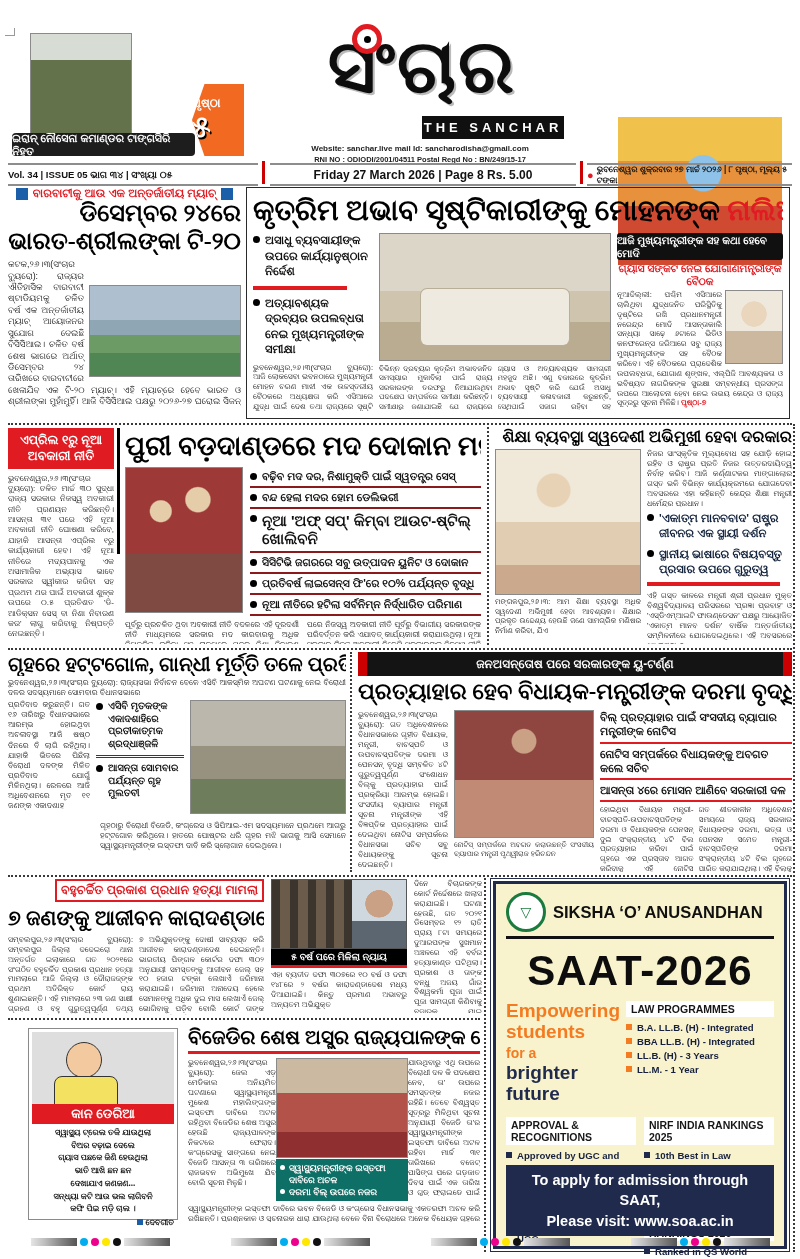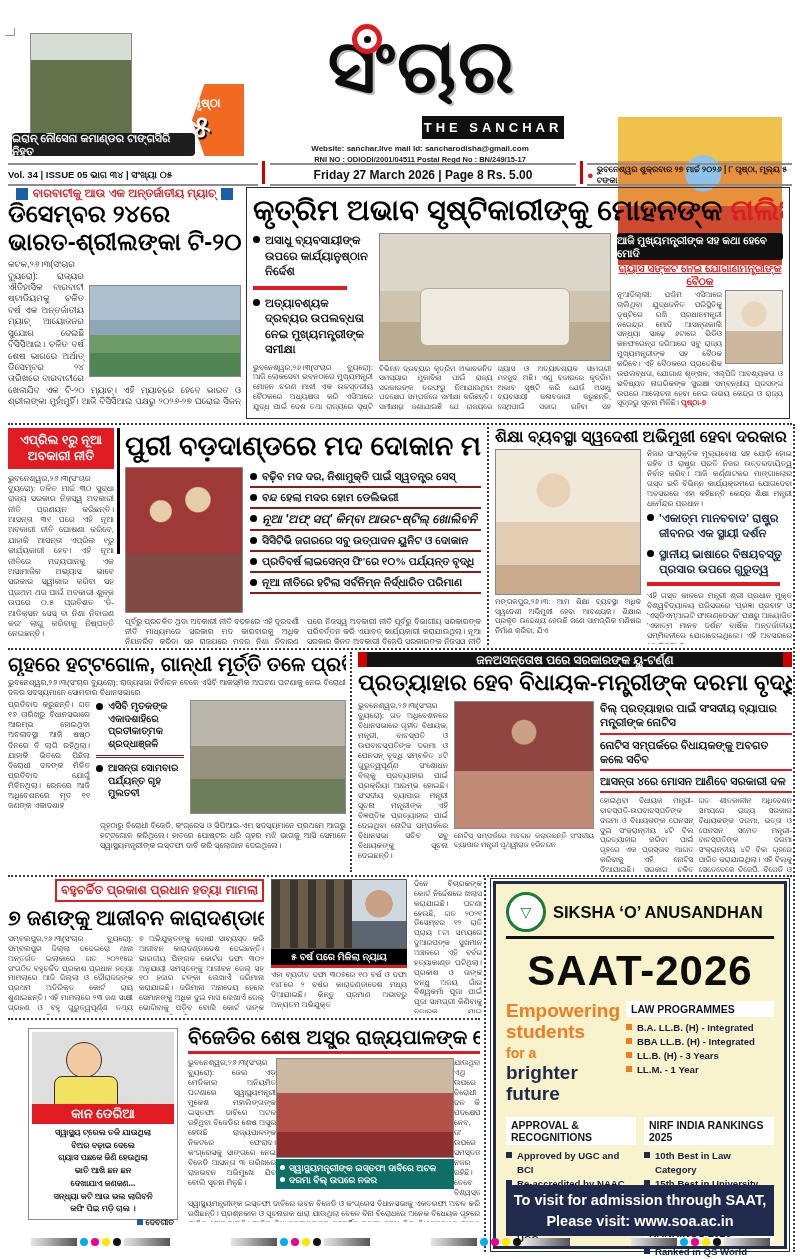--- a/index.html
+++ b/index.html
@@ -5,21 +5,21 @@
   html,body{margin:0;padding:0;background:#e8e8e8;}
   .page{position:relative;width:800px;height:1259px;background:#fff;margin:0 auto;
         font-family:"Liberation Sans","DejaVu Sans",sans-serif;color:#111;overflow:hidden;}
   .abs{position:absolute;}
   .ph{position:relative;border:1px solid #8a8a8a;overflow:hidden;}
   .jump{color:#e11b22;font-weight:bold;white-space:nowrap;}
   .small{font-size:8px;line-height:1.3;text-align:justify;color:#1c1c1c;overflow:hidden;}
   .dot{width:7px;height:7px;border-radius:50%;background:#000;display:inline-block;flex:0 0 auto;margin-top:3px;}
   .dotted-h{position:absolute;border-top:2px dotted #3a3a3a;height:0;}
   .dotted-v{position:absolute;border-left:2px dotted #3a3a3a;width:0;}
-  .headline{font-weight:900;color:#000;text-align:left;overflow:hidden;}
+  .headline{font-weight:900;color:#000;text-align:right;overflow:hidden;font-family:Liberation Serif, serif;}
   
   .cap-bar{background:#1d1d1d;color:#fff;border-radius:4px;font-weight:bold;font-size:11px;
            display:flex;align-items:center;justify-content:center;overflow:hidden;}
   .page-tab{background:#f26a21;clip-path:polygon(24% 0,100% 0,100% 100%,24% 100%,0 50%);
             display:flex;flex-direction:column;align-items:flex-start;justify-content:center;color:#fff;}
   .logo-text{font-weight:900;color:#0d0d0d;letter-spacing:2px;line-height:1;text-shadow:2px 2px 0 #bbb;}
   .sanchar-bar{background:#101010;color:#fff;font-weight:bold;letter-spacing:4px;
                display:flex;align-items:center;justify-content:center;}
   .ring{position:absolute;border:5px solid #e11b22;border-radius:50%;background:#fff;}
   .ring i{position:absolute;left:50%;top:50%;width:7px;height:7px;margin:-3.5px;background:#000;border-radius:50%;}
@@ -145,21 +145,21 @@
         <div class="ph p-meeting" style="height:126px;">
             <div class="tbl"></div>
           </div>
         <div style="display:flex;gap:5px;margin-top:3px;">
           <div class="small" style="flex:1;font-size:7.3px;height:46px;">ବିଭିନ୍ନ ଦ୍ରବ୍ୟର କୃତ୍ରିମ ଅଭାବଜନିତ ସମସ୍ୟାର ମୁକାବିଲା ପାଇଁ ରାଜ୍ୟ ସରକାରଙ୍କ ତରଫରୁ ନିଆଯାଉଥିବା ପଦକ୍ଷେପ ସମ୍ପର୍କରେ ସମୀକ୍ଷା କରିଛନ୍ତି। ସମୀକ୍ଷାରୁ ଜଣାଯାଇଛି ଯେ ରାଜ୍ୟରେ ଆବଶ୍ୟକତା ଅନୁଯାୟୀ ପେଟ୍ରୋଲିୟମ,</div>
           <div class="small" style="flex:1;font-size:7.3px;height:46px;">ଗ୍ୟାସ ଓ ଅତ୍ୟାବଶ୍ୟକ ସାମଗ୍ରୀ ମହଜୁଦ ଅଛି। ଏଣୁ ବଜାରରେ କୃତ୍ରିମ ଅଭାବ ସୃଷ୍ଟି କରି ଯେଉଁ ଅସାଧୁ ବ୍ୟବସାୟୀ କଳାବଜାରୀ କରୁଛନ୍ତି, ସେଥିପାଇଁ ସଜାଗ ରହିବା ସହ ରାଜ୍ୟବ୍ୟାପୀ ଚଢ଼ାଉ କରି ଅସାଧୁ ବ୍ୟବସାୟୀଙ୍କ</div>
         </div>
       </div>
       <div style="flex:1;overflow:hidden;">
         <div class="blackbar" style="height:27px;font-size:10.5px;">ଆଜି ମୁଖ୍ୟମନ୍ତ୍ରୀଙ୍କ ସହ କଥା ହେବେ ମୋଦି</div>
-        <div style="color:#e11b22;font-weight:bold;font-size:10.5px;text-align:center;margin:2px 0;text-decoration:underline;">ଗ୍ୟାସ ସଙ୍କଟ ନେଇ ଯୋଗାଣମନ୍ତ୍ରୀଙ୍କ ବୈଠକ</div>
+        <div style="color:#e11b22;font-weight:bold;font-size:10.5px;text-align:center;margin:2px 0;">ଗ୍ୟାସ ସଙ୍କଟ ନେଇ ଯୋଗାଣମନ୍ତ୍ରୀଙ୍କ ବୈଠକ</div>
         <div class="small" style="font-size:7.6px;height:128px;">
           <span class="ph p-modi" style="float:right;width:56px;height:72px;margin:0 0 2px 3px;display:block;"></span>
           <span>ନୂଆଦିଲ୍ଲୀ: ପଶ୍ଚିମ ଏସିଆରେ ଚାଲିଥିବା ଯୁଦ୍ଧଜନିତ ପରିସ୍ଥିତିକୁ ଦୃଷ୍ଟିରେ ରଖି ପ୍ରଧାନମନ୍ତ୍ରୀ ନରେନ୍ଦ୍ର ମୋଦି ଆସନ୍ତାକାଲି ସନ୍ଧ୍ୟା ସାଢ଼େ ୬ଟାରେ ଭିଡିଓ କନଫରେନ୍ସ ଜରିଆରେ ସବୁ ରାଜ୍ୟ ମୁଖ୍ୟମନ୍ତ୍ରୀଙ୍କ ସହ ବୈଠକ କରିବେ। ଏହି ବୈଠକରେ ପ୍ରାଦେଶିକ ଉପଲବ୍ଧତା, ଯୋଗାଣ ଶୃଙ୍ଖଳ, ଏଲ୍‌ପିଜି ଆବଶ୍ୟକତା ଓ ଭବିଷ୍ୟତ ନାଗରିକଙ୍କ ସୁରକ୍ଷା ସମ୍ବନ୍ଧୀୟ ପ୍ରସଙ୍ଗ ଉପରେ ଆଲୋଚନା ହେବା ନେଇ ଉଭୟ କେନ୍ଦ୍ର ଓ ରାଜ୍ୟ ସୂତ୍ରରୁ ସୂଚନା ମିଳିଛି।</span>
           <span class="jump">ପୃଷ୍ଠା-୭</span>
         </div>
       </div>
     </div>
   </div>
 
   <div class="dotted-h" style="left:8px;top:423px;width:784px;"></div>
@@ -179,29 +179,29 @@
       <div class="ph p-assembly" style="width:116px;height:144px;flex:0 0 auto;"></div>
       <div style="flex:1;">
         <div class="bullet maroonline" style="font-size:10.8px;padding:3px 0;">
             <span class="dot"></span>
             <span>ବଢ଼ିବ ମଦ ଦର, ନିଶାମୁକ୍ତି ପାଇଁ ସ୍ୱତନ୍ତ୍ର ସେସ୍</span>
           </div>
         <div class="bullet maroonline" style="font-size:10.8px;padding:3px 0;">
             <span class="dot"></span>
             <span>ବନ୍ଦ ହେଲା ମଦର ହୋମ ଡେଲିଭରୀ</span>
           </div>
-        <div class="bullet maroonline" style="font-size:12px;padding:3px 0;font-style:italic;">
+        <div class="bullet maroonline" style="font-size:15px;padding:3px 0;">
             <span class="dot"></span>
             <span>ନୂଆ 'ଅଫ୍ ସପ୍' କିମ୍ବା ଆଉଟ-ଷ୍ଟିଲ୍ ଖୋଲିବନି</span>
           </div>
         <div class="bullet maroonline" style="font-size:10.8px;padding:3px 0;">
             <span class="dot"></span>
             <span>ସିସିଟିଭି ଜଗରରେ ସବୁ ଉତ୍ପାଦନ ୟୁନିଟ ଓ ଦୋକାନ</span>
           </div>
-        <div class="bullet maroonline" style="font-size:10.8px;padding:3px 0;font-family:Liberation Serif, serif;">
+        <div class="bullet maroonline" style="font-size:10.8px;padding:3px 0;">
             <span class="dot"></span>
             <span>ପ୍ରତିବର୍ଷ ଲାଇସେନ୍ସ ଫି'ରେ ୧୦% ପର୍ଯ୍ୟନ୍ତ ବୃଦ୍ଧି</span>
           </div>
         <div class="bullet maroonline" style="font-size:10.8px;padding:3px 0;">
             <span class="dot"></span>
             <span>ନୂଆ ନୀତିରେ ହଟିଲା ସର୍ବନିମ୍ନ ନିର୍ଦ୍ଧାରିତ ପରିମାଣ</span>
           </div>
       </div>
     </div>
     <div class="small" style="margin-top:4px;font-size:7.8px;column-count:2;column-gap:8px;height:62px;">ପୂର୍ବରୁ ପ୍ରଚଳିତ ଥିବା ଅବକାରୀ ନୀତି ବଦଳରେ ଏହି ଦୂରଦର୍ଶୀ ନୀତି ମାଧ୍ୟମରେ ସରକାର ମଦ କାରବାରକୁ ଅଧିକ ନିୟନ୍ତ୍ରିତ କରିବା ସହ ରାଜ୍ୟରେ ମଦର ନିଶା ନିବାରଣ କେନ୍ଦ୍ର ସ୍ଥାପନ ଓ ପରିଚାଳନା ଉପରେ ମଧ୍ୟ ଗୁରୁତ୍ୱ ଦେଇଛନ୍ତି। ହେଲେବେଳକୁ ରାଜ୍ୟରେ ବିଜେଡି ସରକାର ପରେ ନିଜସ୍ୱ ଅବକାରୀ ନୀତି ପୂର୍ବରୁ ବିଭାଗୀୟ ସରକାରଙ୍କ ପରିବର୍ତ୍ତନ କରି ଏଯାବତ୍ କାର୍ଯ୍ୟକାରୀ କରାଯାଉଥିଲା। ନୂଆ ସରକାର କିନ୍ତୁ ଅବକାରୀ ବିଜେପି ସରକାରଙ୍କ ନିଜସ୍ୱ ନୀତି ଆଣିଛନ୍ତି।</div>
@@ -254,21 +254,21 @@
       </div>
       <div class="ph p-protest" style="flex:1;height:112px;"></div>
     </div>
     <div class="small" style="font-size:7.8px;margin:3px 0 0 92px;height:30px;">ଗୃହଠାରୁ ବିରୋଧୀ ବିଜେଡି, କଂଗ୍ରେସ ଓ ସିପିଆଇ-ଏମ ସଦସ୍ୟମାନେ ପ୍ରଥମେ ଆଗରୁ ହଟ୍ଟଗୋଳ କରିଥିଲେ। ହାତରେ ପୋଷ୍ଟର ଧରି ଗୃହର ମଝି ଭାଗକୁ ଆସି ସେମାନେ ସ୍ୱାସ୍ଥ୍ୟମନ୍ତ୍ରୀଙ୍କ ଇସ୍ତଫା ଦାବି କରି ସ୍ଲୋଗାନ ଦେଇଥିଲେ।</div>
 
   </div>
 
   <div class="dotted-v" style="left:350px;top:652px;height:220px;"></div>
 
   <div class="abs" style="left:358px;top:652px;width:434px;height:220px;overflow:hidden;">
-    <div class="kickerbar" style="height:15px;">
+    <div class="kickerbar" style="height:24px;">
       <div class="in">ଜନଅସନ୍ତୋଷ ପରେ ସରକାରଙ୍କ ୟୁ-ଟର୍ଣ୍ଣ</div>
     </div>
     <div class="headline" style="font-size:22.5px;height:32px;line-height:32px;white-space:nowrap;">ପ୍ରତ୍ୟାହାର ହେବ ବିଧାୟକ-ମନ୍ତ୍ରୀଙ୍କ ଦରମା ବୃଦ୍ଧି ବିଲ୍</div>
     <div style="display:flex;gap:6px;margin-top:2px;">
       <div class="small" style="width:90px;flex:0 0 auto;font-size:7.7px;height:160px;">ଭୁବନେଶ୍ୱର,୨୬।୩(ସଂଚାର ବ୍ୟୁରୋ): ଗତ ଅଧିବେଶନରେ ବିଧାନସଭାରେ ଗୃହୀତ ବିଧାୟକ, ମନ୍ତ୍ରୀ, ବାଚସ୍ପତି ଓ ଉପବାଚସ୍ପତିଙ୍କ ଦରମା ଓ ପେନସନ୍ ବୃଦ୍ଧି ସମ୍ବଳିତ ୪ଟି ଗୁରୁତ୍ୱପୂର୍ଣ୍ଣ ସଂଶୋଧନ ବିଲ୍‌କୁ ପ୍ରତ୍ୟାହାର ପାଇଁ ପ୍ରକ୍ରିୟା ଆରମ୍ଭ ହୋଇଛି। ସଂସଦୀୟ ବ୍ୟାପାର ମନ୍ତ୍ରୀ ସୂଚନା ମନ୍ତ୍ରୀଙ୍କ ଏହି ବିଜ୍ଞପ୍ତିକ ପ୍ରତ୍ୟାହାର ପାଇଁ ଦେଇଥିବା ନୋଟିସ ସମ୍ପର୍କରେ ବିଧାନସଭା ସଚିବ ସବୁ ବିଧାୟକଙ୍କୁ ସୂଚନା ଦେଇଛନ୍ତି।</div>
       <div style="width:140px;flex:0 0 auto;">
         <div class="ph p-mla" style="height:126px;"></div>
         <div class="small" style="font-size:7.2px;margin-top:2px;height:30px;">ନୋଟିସ୍ ସମ୍ପର୍କରେ ଅବଗତ କରାଉଛନ୍ତି ସଂସଦୀୟ ବ୍ୟାପାର ମନ୍ତ୍ରୀ ପୃଥ୍ୱୀରାଜ ହରିଚନ୍ଦନ</div>
       </div>
       <div style="flex:1;overflow:hidden;">
@@ -333,21 +333,21 @@
       <span style="display:inline-block;width:6px;height:6px;background:#1b5fa8;"></span>
       <span>ଦେବଗୀତ</span>
     </div>
   </div>
 
   <div class="abs" style="left:188px;top:1026px;width:292px;height:196px;overflow:hidden;">
     <div class="headline" style="font-size:20px;white-space:nowrap;">ବିଜେଡିର ଶେଷ ଅସ୍ତ୍ର ରାଜ୍ୟପାଳଙ୍କ ଫେରାଦି</div>
     <div class="redline" style="height:2.5px;margin:2px 0 4px;"></div>
     <div style="display:flex;gap:0;">
       <div class="small" style="width:88px;flex:0 0 auto;font-size:7.7px;height:138px;">ଭୁବନେଶ୍ୱର,୨୬।୩(ସଂଚାର ବ୍ୟୁରୋ): ଜେଲ ଏଡ଼ ମେଡିକାଲ ଅନିୟମିତ ଘଟଣାରେ ସ୍ୱାସ୍ଥ୍ୟମନ୍ତ୍ରୀ ମୁକେଶ ମହାଲିଙ୍ଗଙ୍କ ଇସ୍ତଫା ଦାବିରେ ଅଟଳ ରହିଥିବା ବିଜେଡିର ଶେଷ ଅସ୍ତ୍ର ହେଉଛି ରାଜ୍ୟପାଳଙ୍କ ନିକଟରେ ଫେରାଦ। କଂଗ୍ରେସକୁ ସାଙ୍ଗରେ ନେଇ ବିଜେଡି ଆସନ୍ତା ୩ ତାରିଖରେ ରାଜଭବନ ଅଭିମୁଖେ ଯିବ ବୋଲି ସୂଚନା ମିଳୁଛି।</div>
-      <div style="width:178px;flex:0 0 auto;">
+      <div style="width:132px;flex:0 0 auto;">
         <div class="ph p-house" style="height:98px;"></div>
         <div class="tealbox" style="padding:3px 4px;margin-top:1px;">
           <div class="ln">
               <span class="wdot"></span>
               <span>ସ୍ୱାସ୍ଥ୍ୟମନ୍ତ୍ରୀଙ୍କ ଇସ୍ତଫା ଦାବିରେ ଅଚଳ</span>
             </div>
           <div class="ln">
               <span class="wdot"></span>
               <span>ଦରମା ବିଲ୍ ଉପରେ ନଜର</span>
             </div>
@@ -426,21 +426,21 @@
             </div>
           <div class="adhead" style="margin-top:8px;">INTERNATIONAL RANKINGS 2026</div>
           <div class="aditem">
               <span class="sq" style="background:#1f2a4d;"></span>
               <span>Ranked in QS World Rankings 2026</span>
             </div>
 
         </div>
       </div>
       <div class="ad-footer" style="position:absolute;left:10px;right:10px;bottom:10px;">
-        <div>To visit for admission through SAAT,</div>
+        <div>To apply for admission through SAAT,</div>
         <div>Please visit: www.soa.ac.in</div>
       </div>
     </div>
   </div>
 
   <div class="abs" style="left:0;top:1238px;width:800px;display:flex;justify-content:space-around;">
     <div class="reg">
         <span class="strip"></span>
         <span class="cdot" style="background:#00aeef;"></span>
         <span class="cdot" style="background:#ec008c;"></span>

